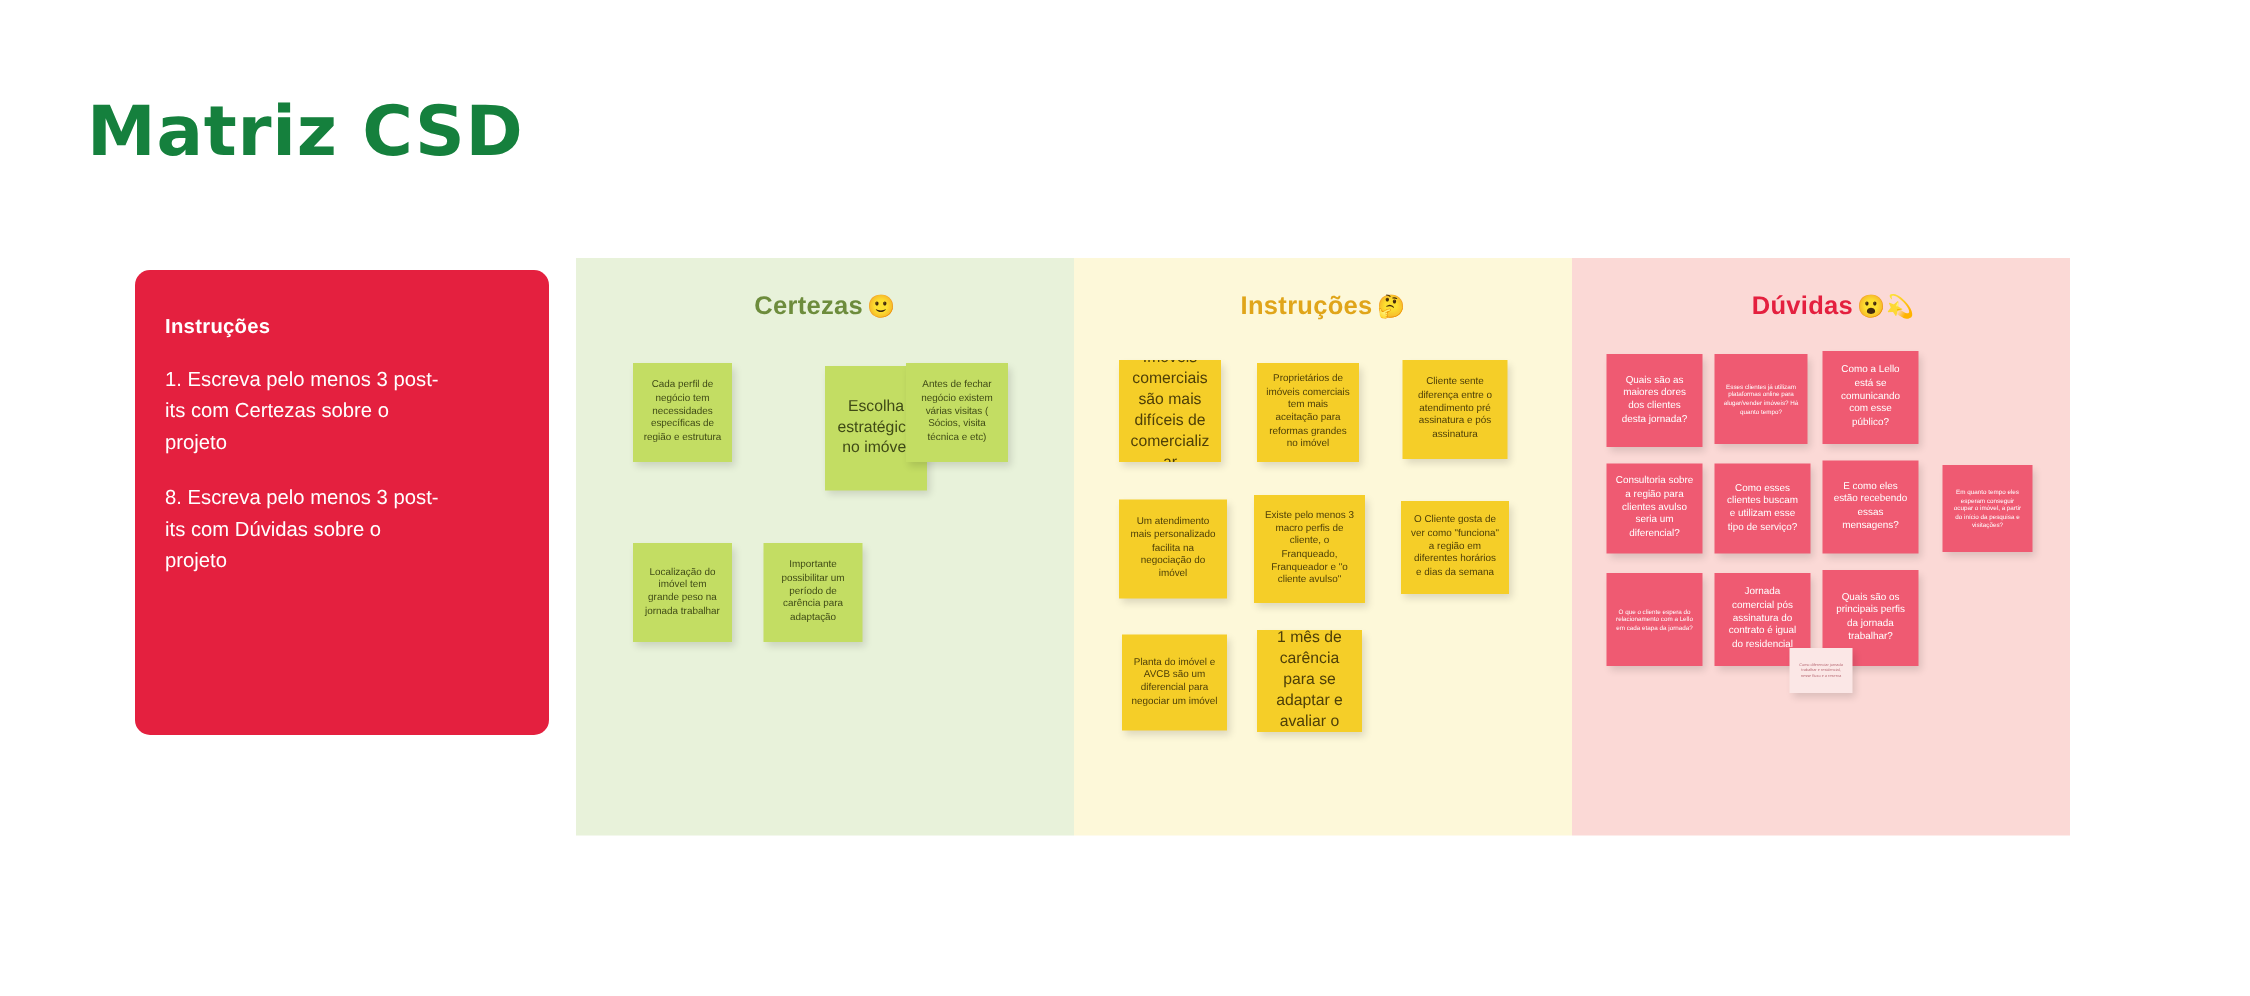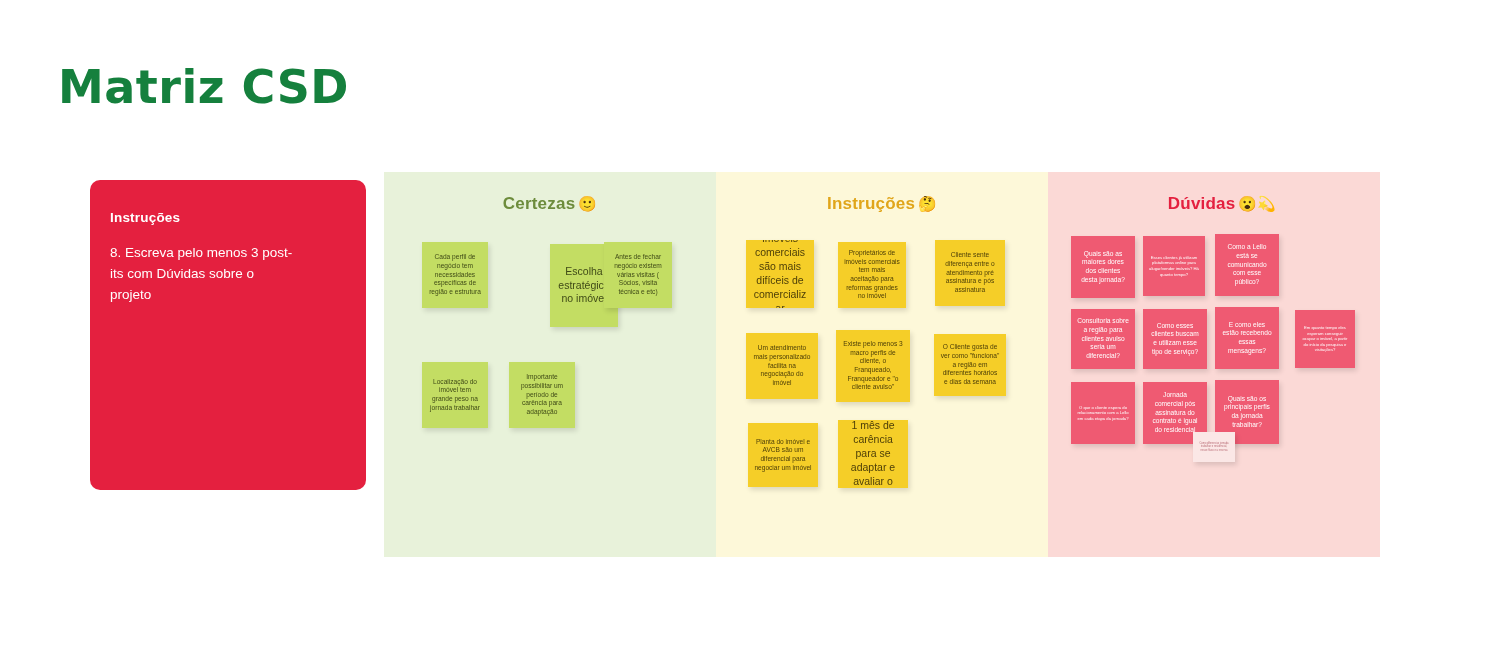--- a/index.html
+++ b/index.html
@@ -140,20 +140,21 @@
 </style>
 </head>
 <body>
 
 <div class="canvas">
 
   <div class="page-title">Matriz CSD</div>
 
   <div class="instructions">
     <div class="instructions-title">Instruções</div>
+    <div class="instructions-step">1. Escreva pelo menos 3 post-its com Certezas sobre o projeto</div>
     <div class="instructions-step">8. Escreva pelo menos 3 post-its com Dúvidas sobre o projeto</div>
   </div>
 
   <div class="columns">
     <div class="column col-certezas">
       <div class="col-head">
         <span>Certezas</span><span class="emoji">🙂</span>
       </div>
     </div>
     <div class="column col-suposicoes">

